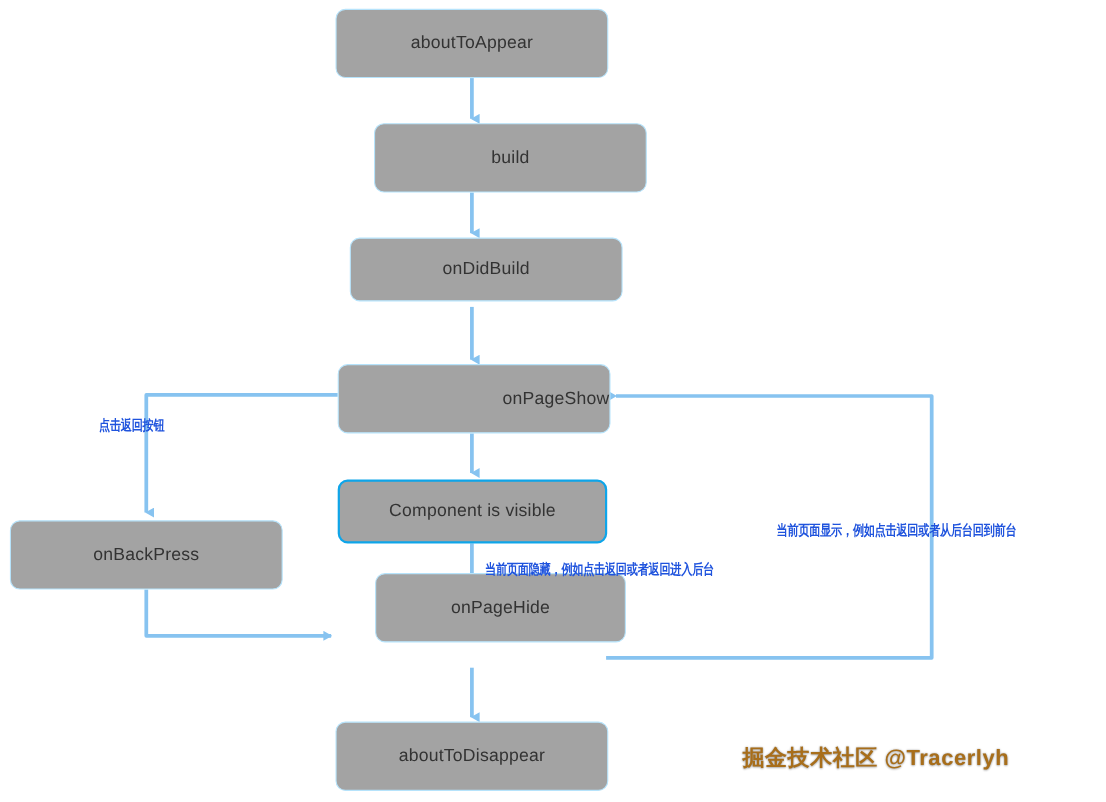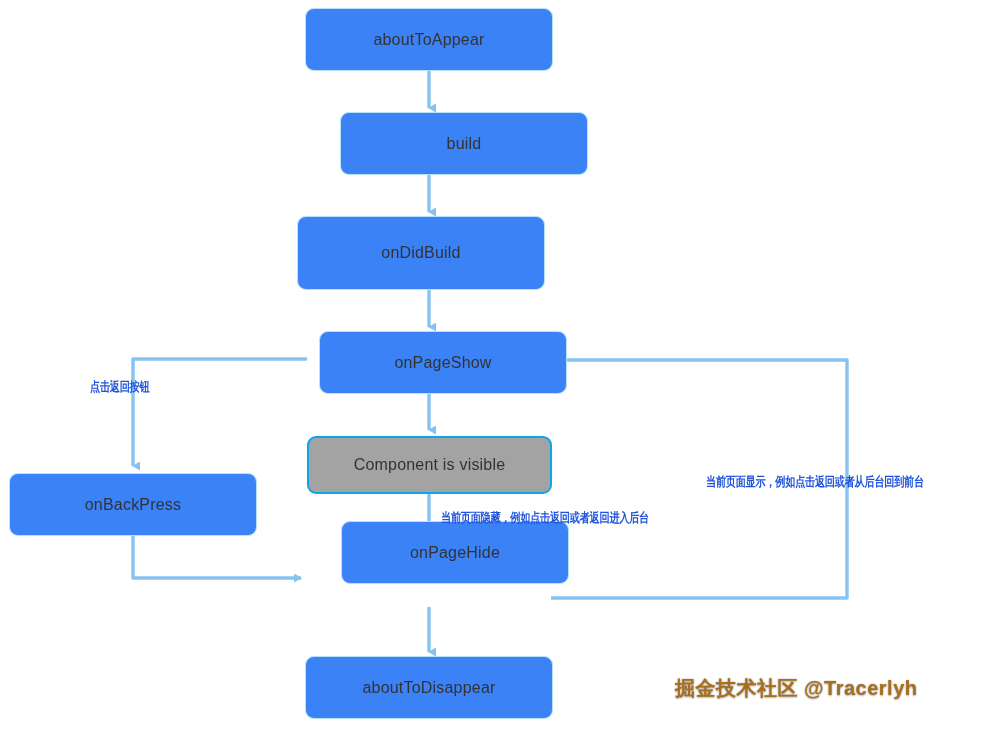--- a/index.html
+++ b/index.html
@@ -30,21 +30,21 @@
     display: flex;
     align-items: center;
     justify-content: center;
     border-radius: 9px;
     font-size: 16px;
     color: #333333;
     letter-spacing: 0.2px;
     z-index: 3;
   }
   .node.blue {
-    background: #3b82f6;
+    background: #a3a3a3;
     border: 1.3px solid #b6e3fb;
   }
   .node.yellow {
     background: #a3a3a3;
     border: 2px solid #0ea5e9;
   }
   .edge-label {
     position: absolute;
     font-size: 13px;
     color: #1f53dd;
@@ -108,25 +108,25 @@
   </svg>
 
   <div class="node blue" style="left:305px; top:8px; width:248px; height:63px;">
     <span>aboutToAppear</span>
   </div>
 
   <div class="node blue" style="left:305px; top:112px; width:248px; height:63px;margin-left:35px;">
     <span>build</span>
   </div>
 
-  <div class="node blue" style="left:297px; top:216px; width:248px; height:74px;">
+  <div class="node blue" style="left:318px; top:216px; width:248px; height:58px;">
     <span>onDidBuild</span>
   </div>
 
-  <div class="node blue" style="left:319px; top:331px; width:248px; height:63px;">
+  <div class="node blue" style="left:307px; top:331px; width:248px; height:63px;justify-content:flex-end;">
     <span>onPageShow</span>
   </div>
 
   <div class="node yellow" style="left:307px; top:436px; width:245px; height:58px;">
     <span>Component is visible</span>
   </div>
 
   <div class="node blue" style="left:9px; top:473px; width:248px; height:63px;text-align:center;">
     <span>onBackPress</span>
   </div>

